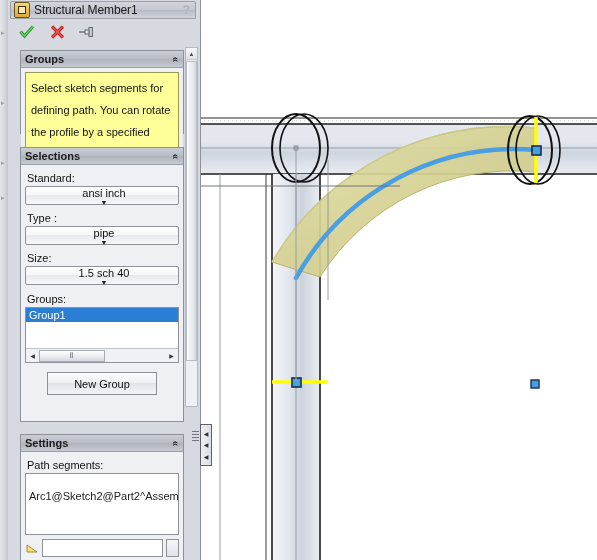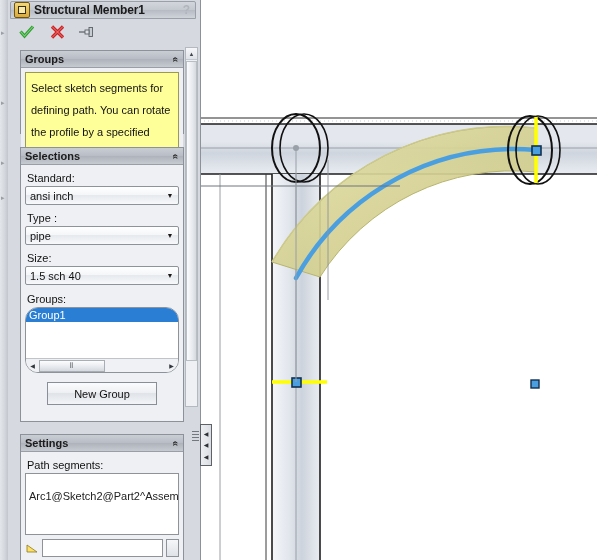--- a/index.html
+++ b/index.html
@@ -72,21 +72,21 @@
   .pm-title-icon::before {
     content: "";
     position: absolute;
     left: 3px; top: 3px;
     width: 6px; height: 6px;
     border: 1px solid #3b2e0c;
     background: #f7e9a8;
   }
   .pm-title-text {
     font-size: 12px;
-    font-weight: bold;
+    font-weight: normal;
     color: #1a1a1a;
     white-space: nowrap;
     flex: 1;
     letter-spacing: -0.1px;
   }
   .pm-help {
     font-size: 12px;
     font-weight: bold;
     color: #b0b4bb;
     padding-right: 2px;
@@ -189,20 +189,21 @@
     height: 19px;
     background: linear-gradient(to bottom,#ffffff 0%,#f4f6f8 45%,#e6e9ee 50%,#f7f9fb 100%);
     border: 1px solid #8e9299;
     border-radius: 2px;
     display: flex;
     align-items: center;
     box-sizing: border-box;
     padding-left: 4px;
     font-size: 11px;
     color: #111;
+    flex-direction: column;
   }
   .combo-val { flex: 1; }
   .combo-arrow {
     width: 16px;
     text-align: center;
     font-size: 7px;
     color: #1a1a1a;
   }
 
   .listbox {
@@ -406,21 +407,21 @@
           <span class="combo-arrow">▼</span>
         </div>
 
         <div class="field-label" style="margin-top:7px">Size:</div>
         <div class="combo">
           <span class="combo-val">1.5 sch 40</span>
           <span class="combo-arrow">▼</span>
         </div>
 
         <div class="field-label" style="margin-top:8px">Groups:</div>
-        <div class="listbox" style="height:66px;border-radius:13px;">
+        <div class="listbox" style="height:56px;">
           <div class="list-sel">Group1</div>
           <div class="hscroll">
             <div class="hs-arrow">◀</div>
             <div class="hs-thumb" style="width:66px">Ⅱ</div>
             <div style="flex:1"></div>
             <div class="hs-arrow">▶</div>
           </div>
         </div>
 
         <div class="btn" style="margin:9px 22px 0 22px;">New Group</div>

